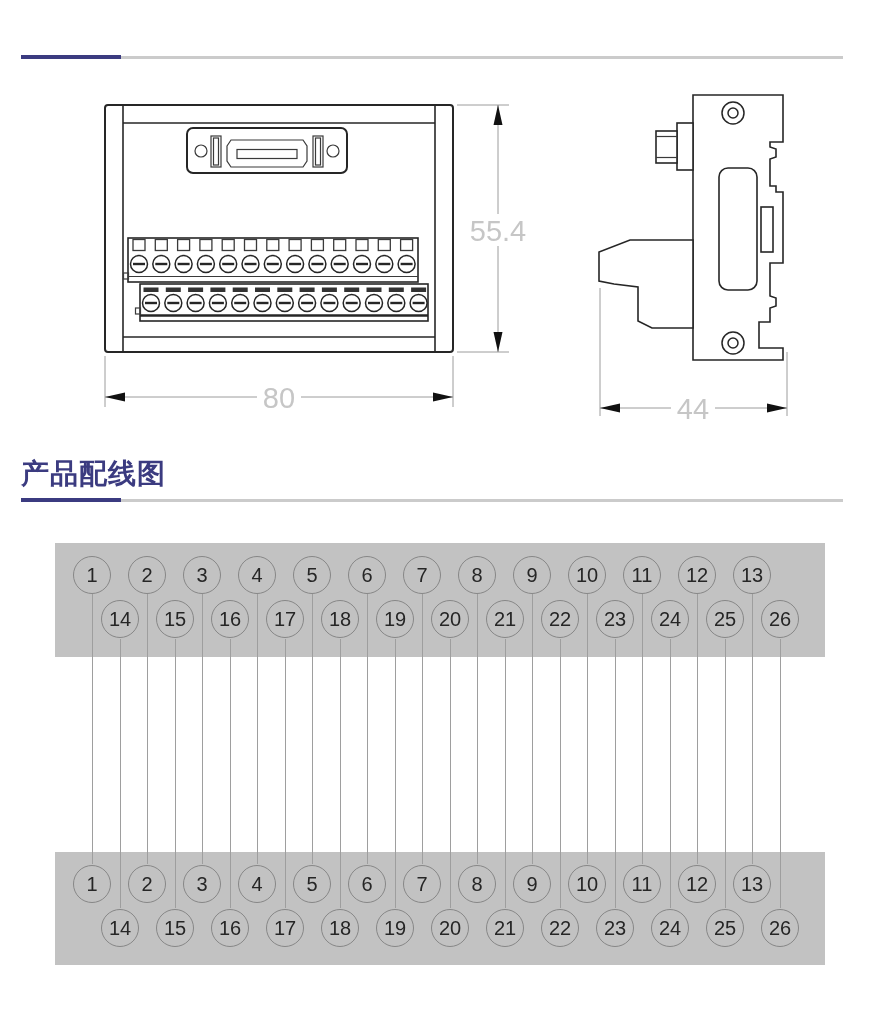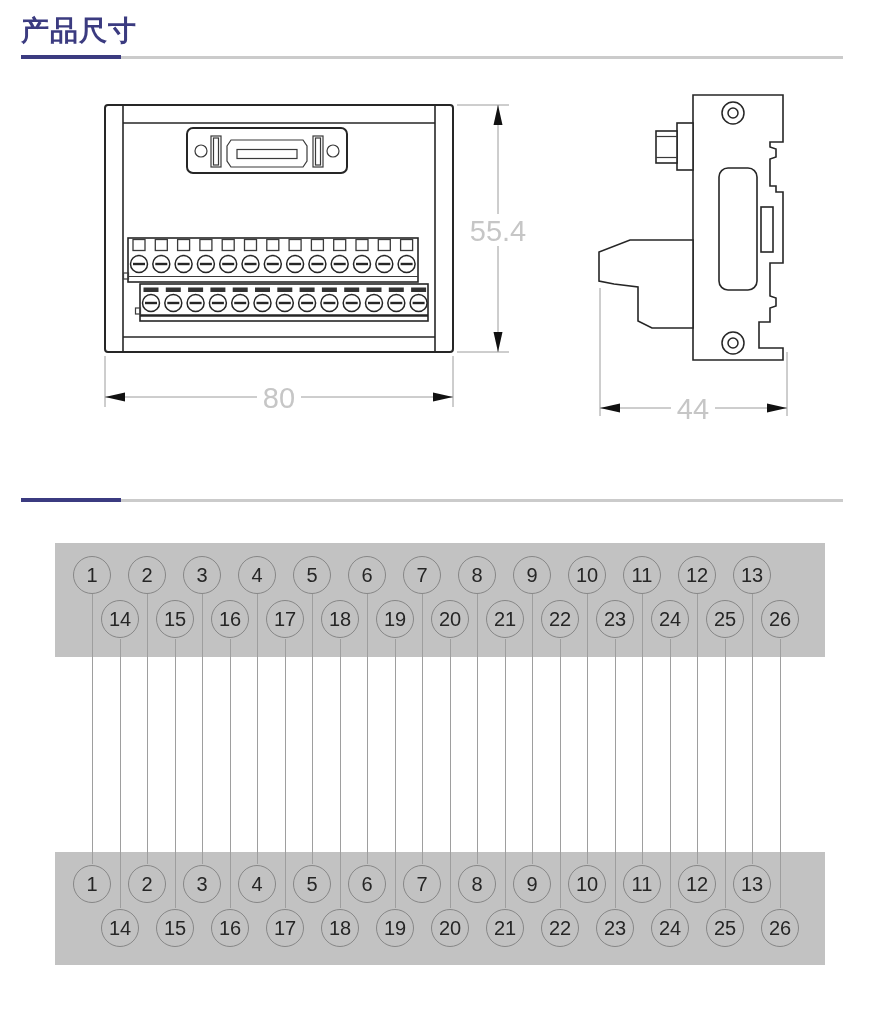--- a/index.html
+++ b/index.html
@@ -36,21 +36,20 @@
   .pin{position:absolute;width:38px;height:38px;border:1px solid #878787;border-radius:50%;
        box-sizing:border-box;display:flex;align-items:center;justify-content:center;
        font-size:20px;color:#262626;z-index:3;}
   .wire{position:absolute;width:1px;background:#9e9e9e;z-index:2;}
 </style>
 </head>
 <body>
 
 <div class="canvas">
 
-  <div class="section-title t1">产品尺寸</div>
   <div class="rule r1">
     <span class="rule-accent"></span>
   </div>
 
   <svg class="drawsvg" width="891" height="445" viewBox="0 0 891 445">
 
     <g>
       <rect x="105" y="105" width="348" height="247" rx="3" class="ln2"></rect>
       <line x1="123" y1="105" x2="123" y2="352" class="ln"></line>
       <line x1="435" y1="105" x2="435" y2="352" class="ln"></line>
@@ -212,20 +211,21 @@
         <line x1="787" y1="352" x2="787" y2="416" class="dimline"></line>
         <line x1="600" y1="408" x2="787" y2="408" class="dimline"></line>
         <polygon points="600,408 620,403.5 620,412.5" class="arrow"></polygon>
         <polygon points="787,408 767,403.5 767,412.5" class="arrow"></polygon>
         <rect x="671" y="392" width="44" height="32" class="dimbg"></rect>
         <text x="693" y="419" text-anchor="middle" class="dim-text">44</text>
       </g>
     </g>
   </svg>
 
+  <div class="section-title t2">产品配线图</div>
   <div class="rule r2">
     <span class="rule-accent"></span>
   </div>
 
   <div class="bar bar-top" id="bar-top">
       <div class="pin" style="left: 18px; top: 13px;">1</div>
       <div class="pin" style="left: 73px; top: 13px;">2</div>
       <div class="pin" style="left: 128px; top: 13px;">3</div>
       <div class="pin" style="left: 183px; top: 13px;">4</div>
       <div class="pin" style="left: 238px; top: 13px;">5</div>

